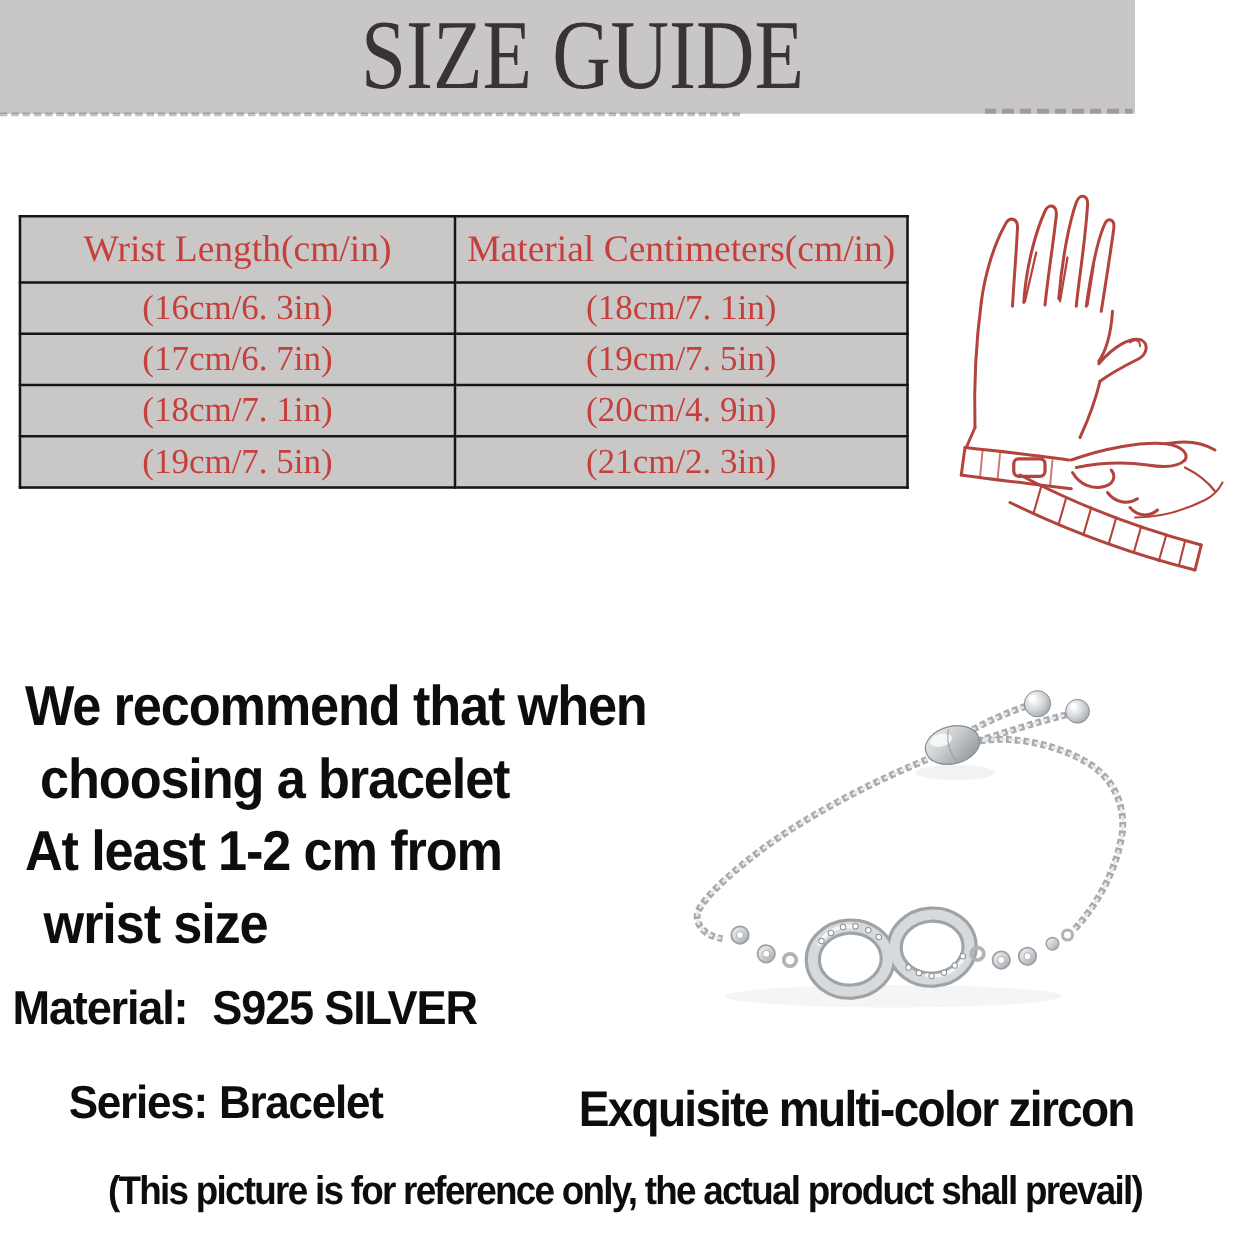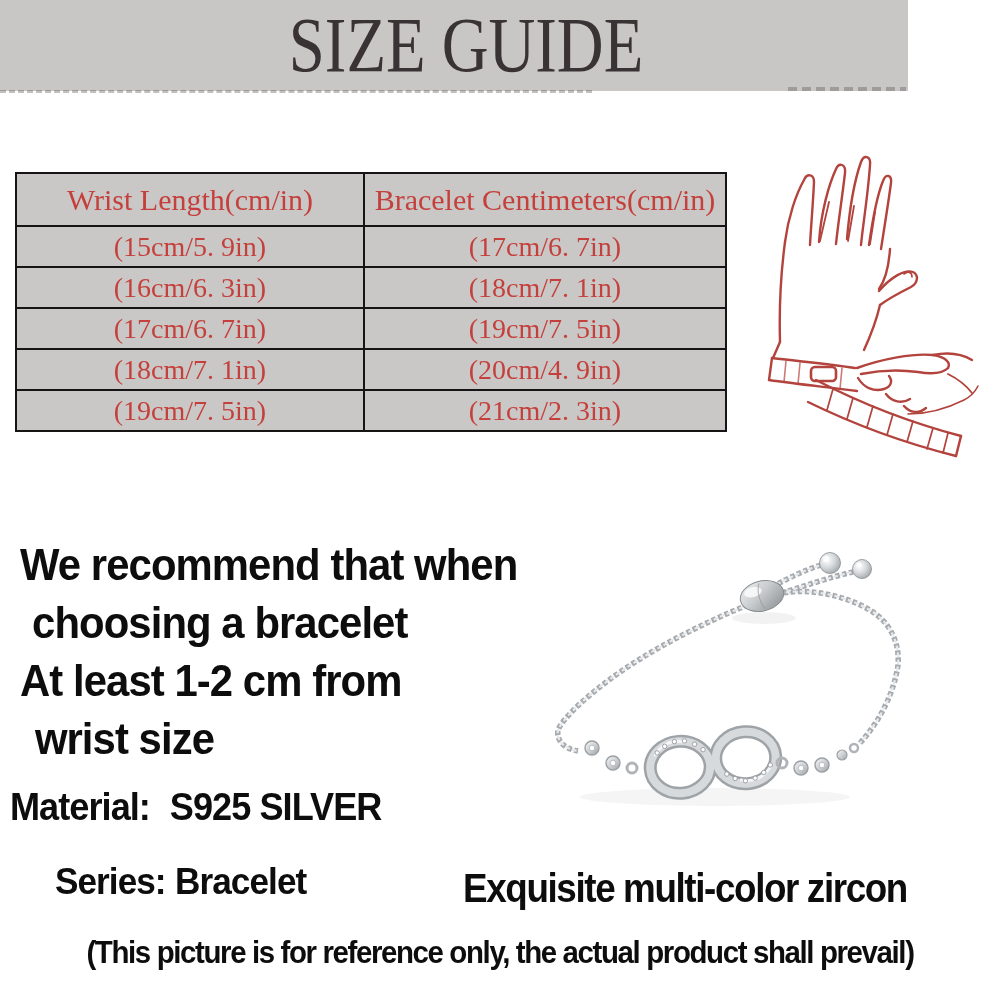--- a/index.html
+++ b/index.html
@@ -62,28 +62,24 @@
   <div class="torn-edge-right"></div>
 
   <table class="size-chart-table">
     <colgroup>
         <col class="col-wrist">
         <col>
       </colgroup>
     <thead>
       <tr>
         <th>Wrist Length(cm/in)</th>
-        <th>Bracelet Centimeters(cm/in)</th>
+        <th>Material Centimeters(cm/in)</th>
       </tr>
     </thead>
     <tbody>
-      <tr>
-        <td>(15cm/5. 9in)</td>
-        <td>(17cm/6. 7in)</td>
-      </tr>
       <tr>
         <td>(16cm/6. 3in)</td>
         <td>(18cm/7. 1in)</td>
       </tr>
       <tr>
         <td>(17cm/6. 7in)</td>
         <td>(19cm/7. 5in)</td>
       </tr>
       <tr>
         <td>(18cm/7. 1in)</td>

